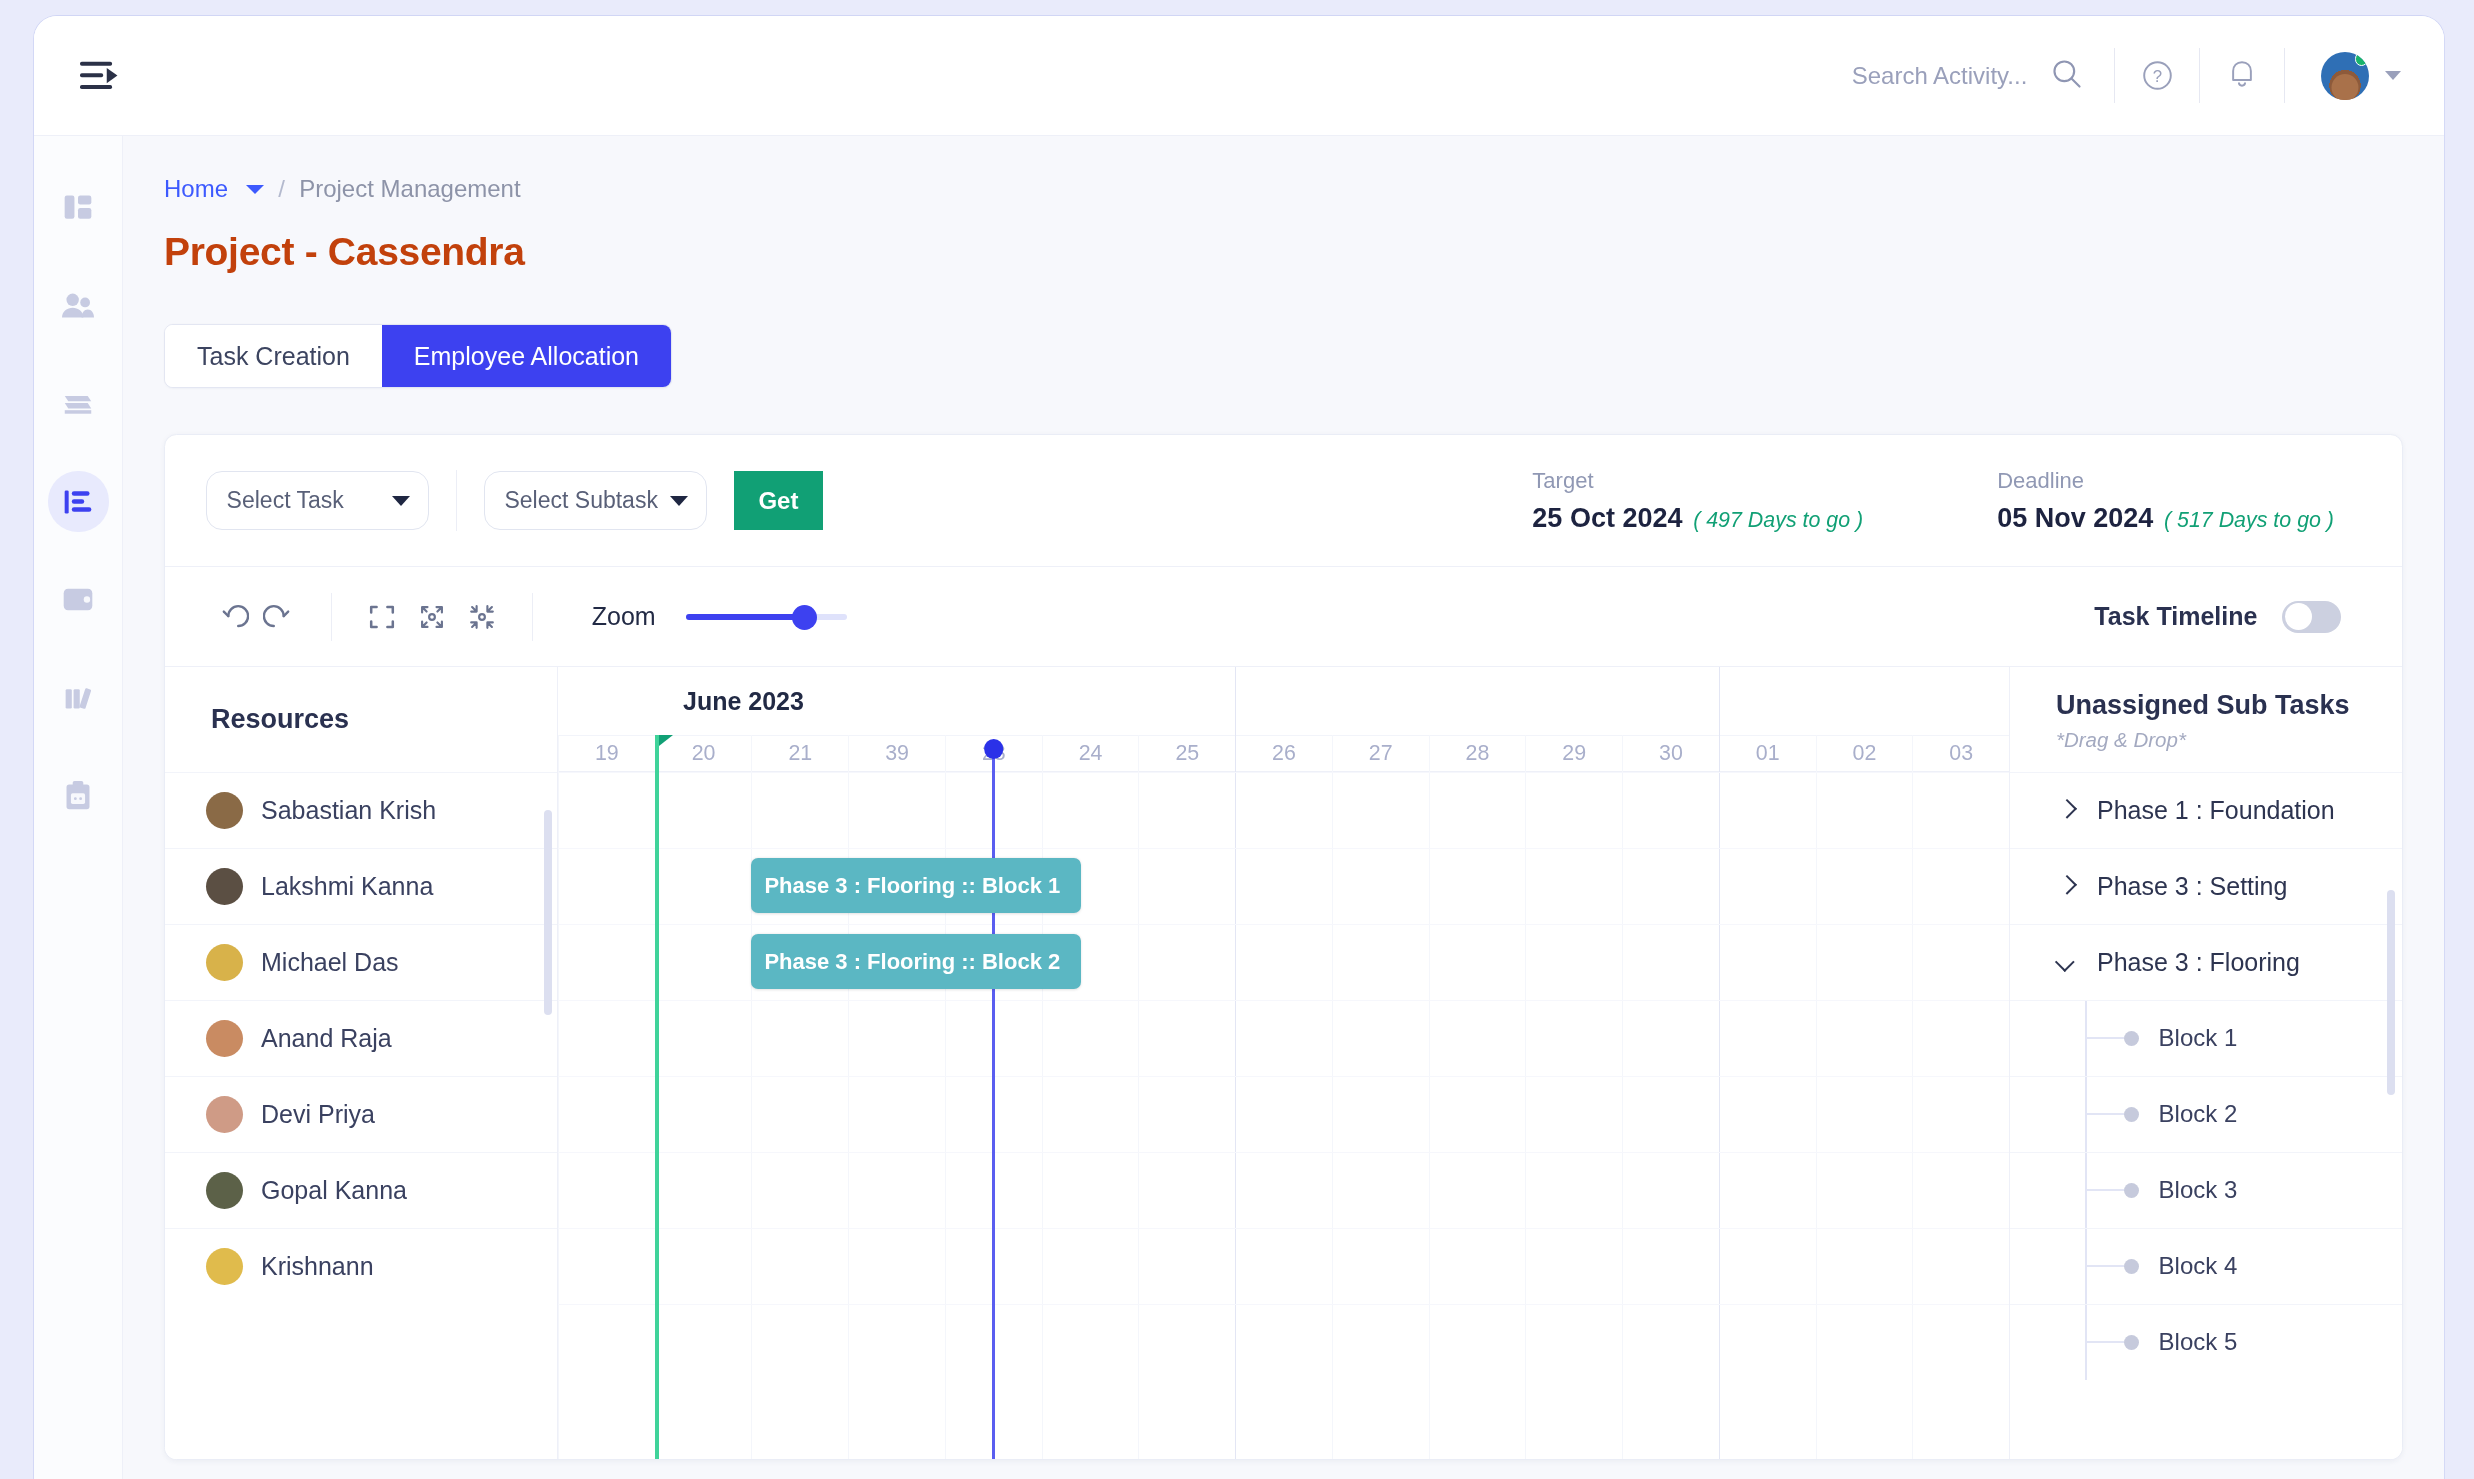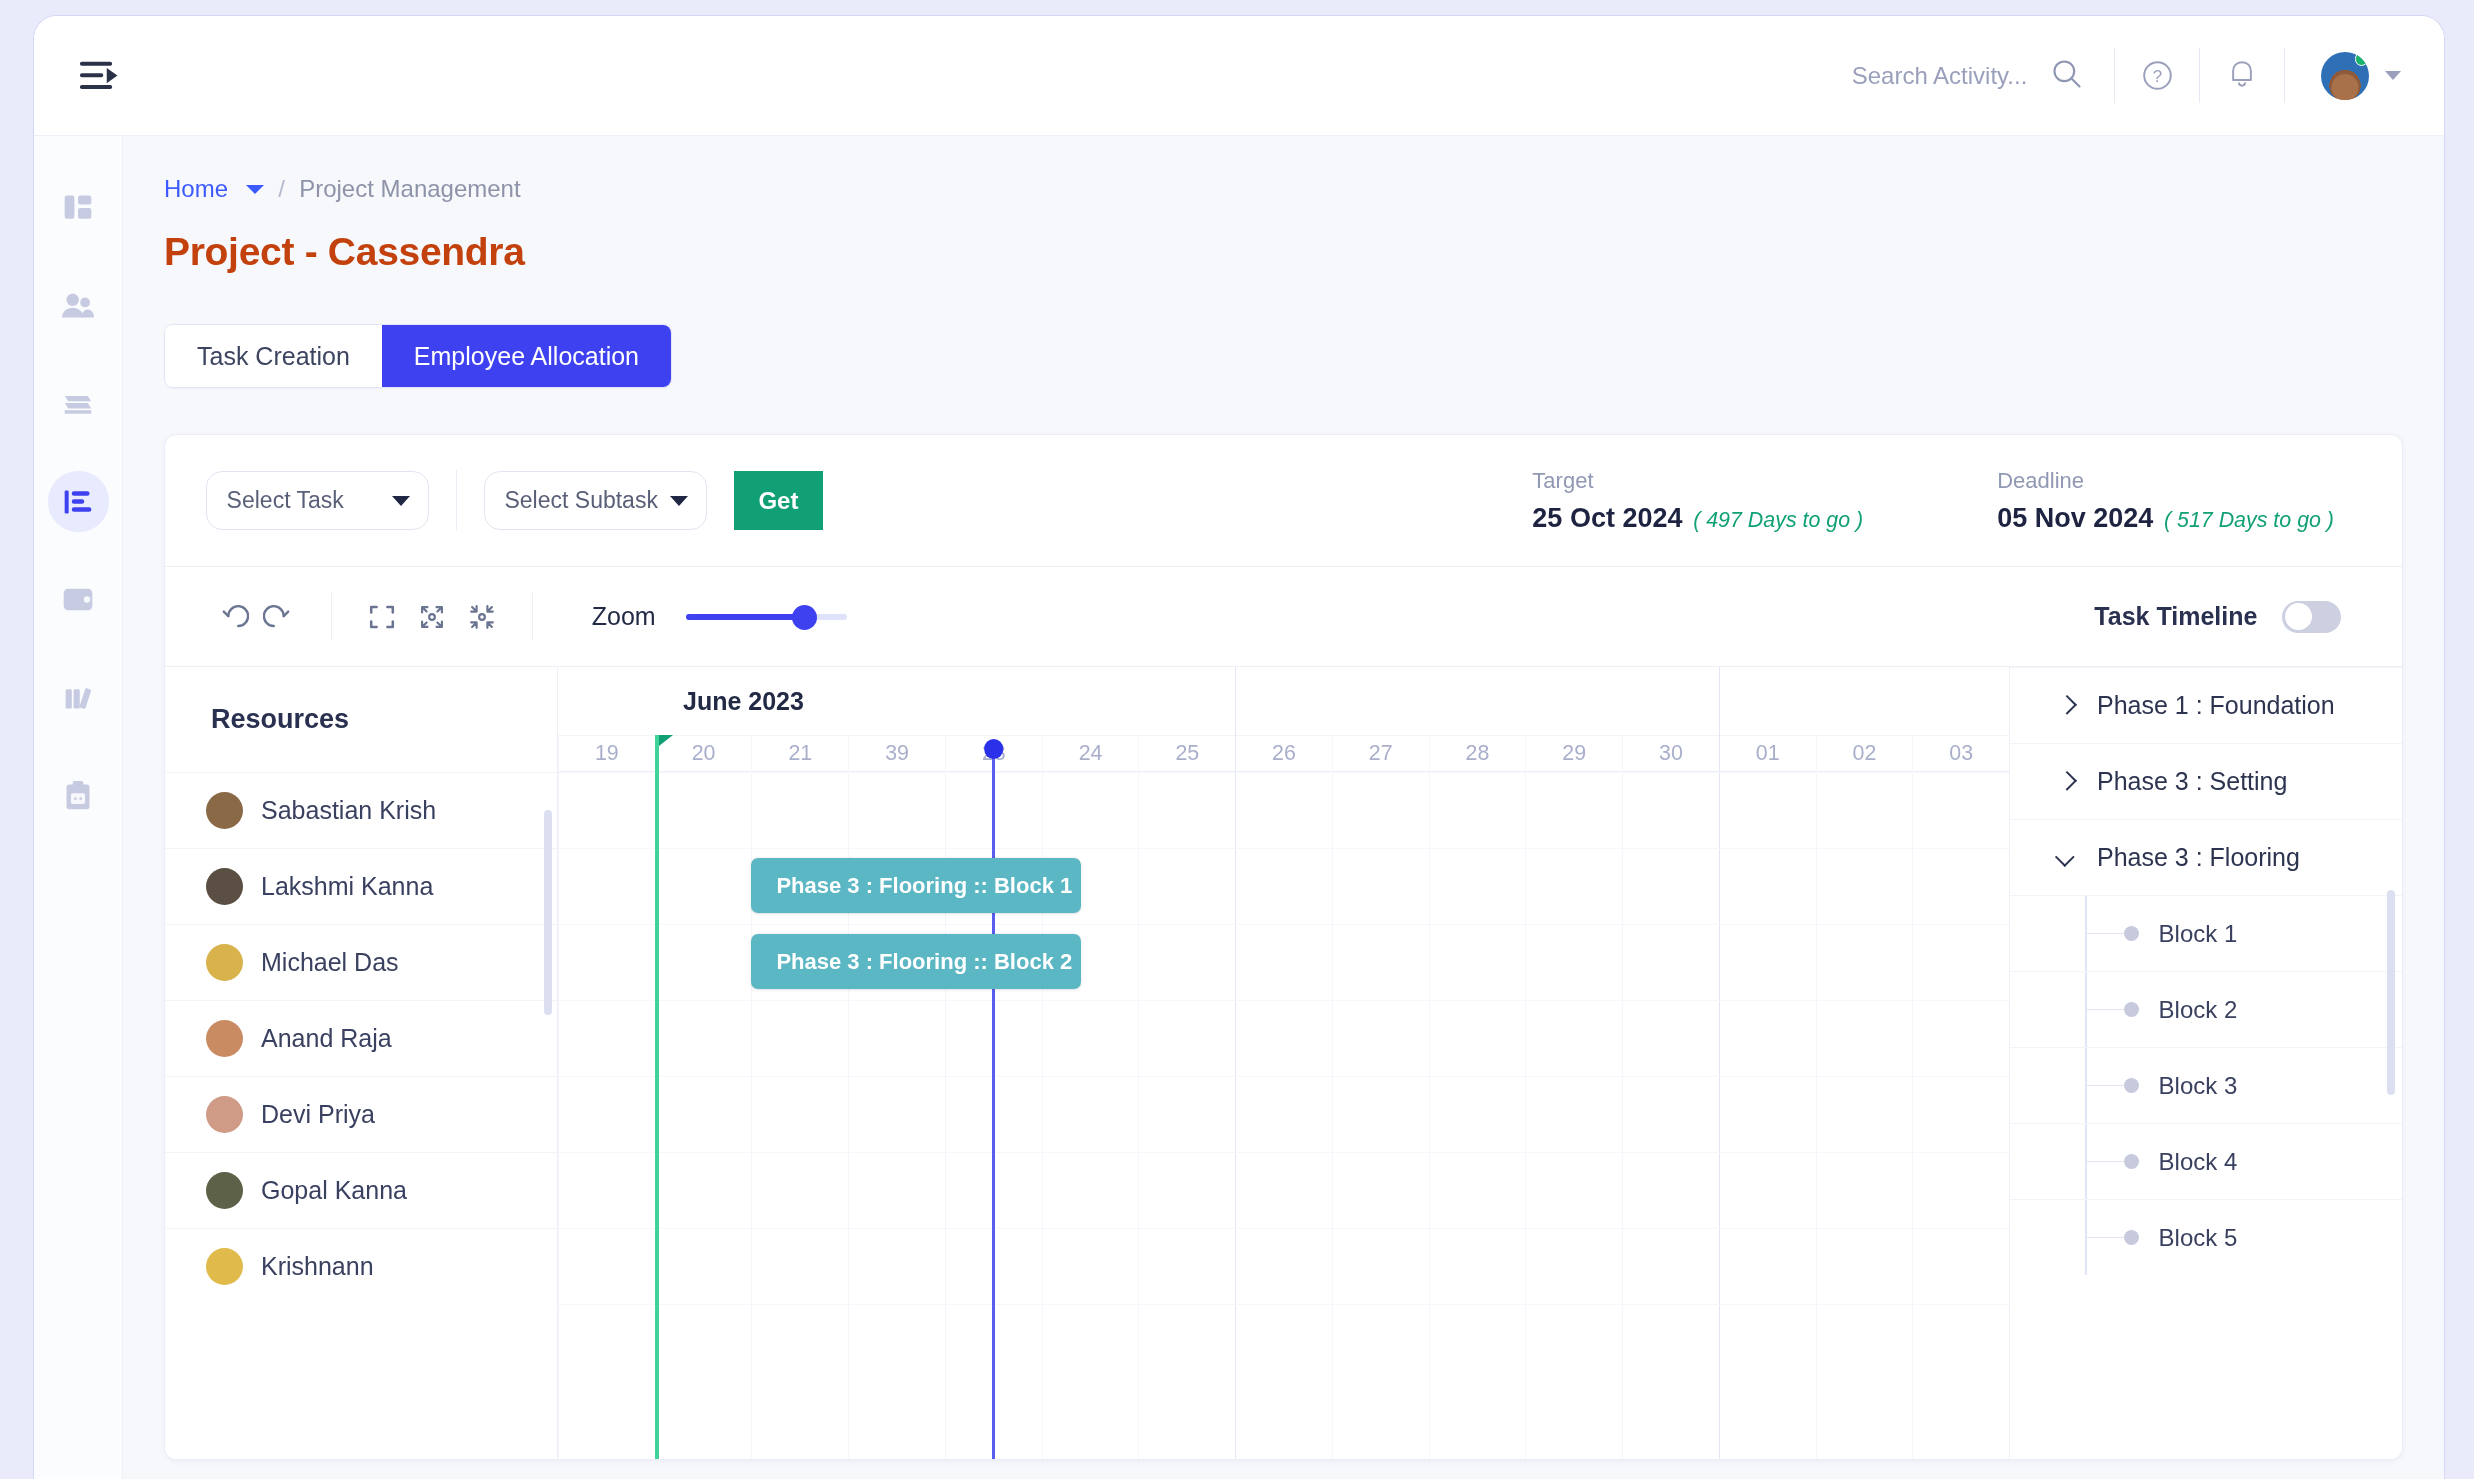--- a/index.html
+++ b/index.html
@@ -197,21 +197,21 @@
   }
   .tl-grid { position: absolute; left: 0; right: 0; top: 68px; bottom: 0; display: flex; }
   .tl-gcol { flex: 1 0 0; border-left: 0.9px solid #f4f6fb; }
   .tl-hrows { position: absolute; left: 0; right: 0; top: 105px; bottom: 0; }
   .tl-hrow { height: 76px; border-top: 0.9px solid #f6f7fc; }
   .tl-bold-div { position: absolute; top: 0; bottom: 0; width: 0.9px; background: #e3e6f4; }
 
   .bar {
     position: absolute; height: 55px; border-radius: 7.1px;
     background: #5bb7c3; color: #fff; display: flex; align-items: center;
-    padding-left: 25px; font-size: 22px; font-weight: bold; cursor: pointer;
+    padding-left: 13px; font-size: 22px; font-weight: bold; cursor: pointer;
     box-shadow: 0 0.9px 2.7px rgba(0,0,0,.12);
   }
   .marker-green { position: absolute; width: 4.5px; background: #3fd39a; }
   .marker-green::after {
     content:""; position: absolute; left: 4.5px; top: 0;
     width: 0; height: 0; border-top: 11.6px solid #11a075;
     border-bottom: 11.6px solid transparent; border-right: 14.3px solid transparent;
   }
   .marker-blue { position: absolute; width: 3.6px; background: #5a5ef0; }
   .marker-blue::after {
@@ -544,20 +544,24 @@
           </div>
 
           <div class="marker-green" style="left:6.66%; top:68px; bottom:0;"></div>
           <div class="marker-blue" style="left:29.9%; top:79px; bottom:0;"></div>
 
           <div class="bar" style="left:13.33%; width:22.7%; top:191px;">Phase 3 : Flooring :: Block 1</div>
           <div class="bar" style="left:13.33%; width:22.7%; top:267px;">Phase 3 : Flooring :: Block 2</div>
         </div>
 
         <div class="unassigned">
+          <div class="un-head">
+            <div class="un-title">Unassigned Sub Tasks</div>
+            <div class="un-sub">*Drag &amp; Drop*</div>
+          </div>
           <div class="un-row">
             <span class="chev"></span>
             <span>Phase 1 : Foundation</span>
           </div>
           <div class="un-row">
             <span class="chev"></span>
             <span>Phase 3 : Setting</span>
           </div>
           <div class="un-row">
             <span class="chev down"></span>

